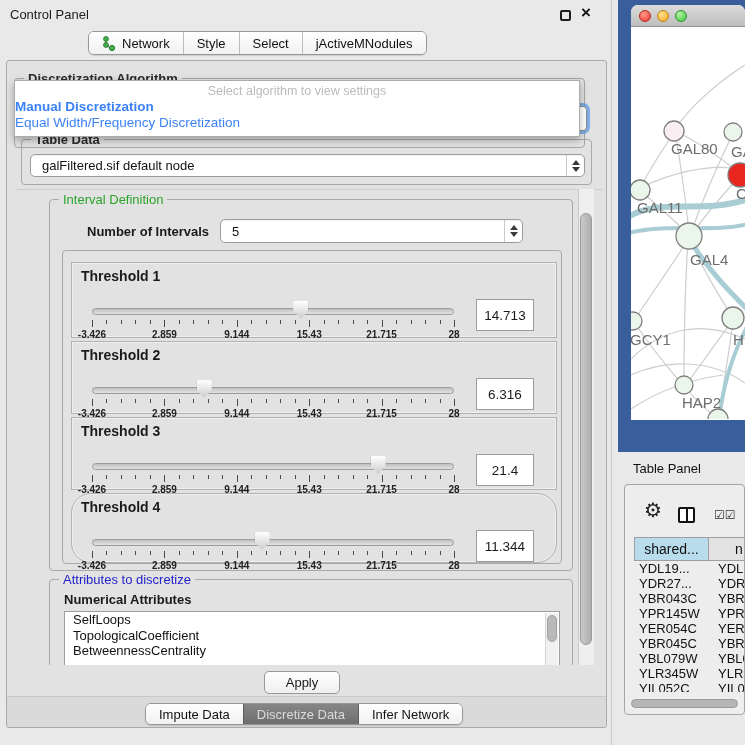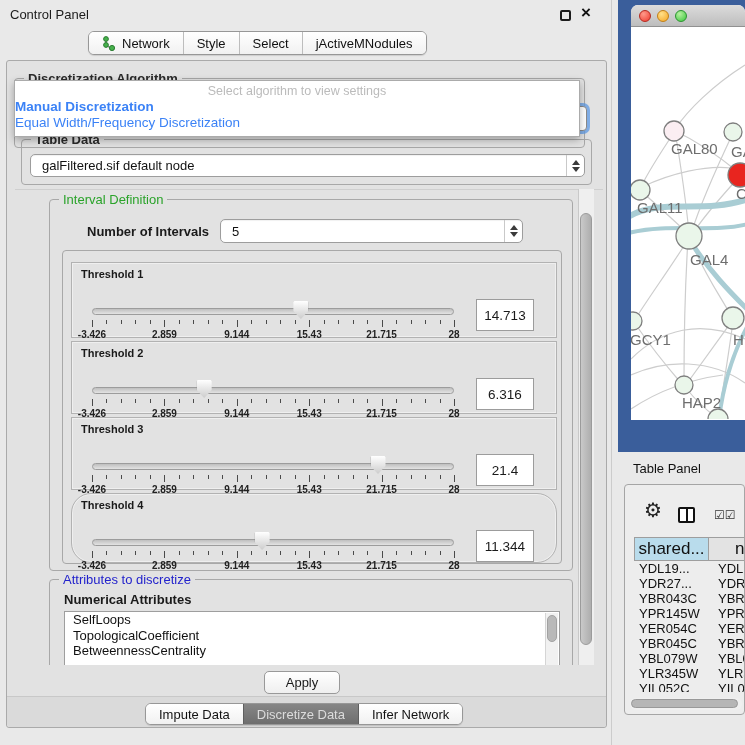--- a/index.html
+++ b/index.html
@@ -53,21 +53,21 @@
   #viewport { position:absolute; left:8px; top:128px; width:588px; height:476px; overflow:hidden; border-top:1px solid #cfcfcf; }
   #vscroll { position:absolute; left:563px; top:0; width:16px; height:476px; background:#efefef; border-left:1px solid #c9c9c9; }
   #vscroll .thumb { position:absolute; left:1px; top:24px; width:12px; height:432px; border-radius:7px; background:linear-gradient(90deg,#c9c9c9,#aeaeae); border:1px solid #9b9b9b; }
 
   #int-group { left:34px; top:9px; width:524px; height:372px; }
   #noi-label { position:absolute; left:37px; top:24px; font-weight:bold; }
   #noi-combo { left:170px; top:19px; width:303px; height:24px; }
   #thr-group { left:12px; top:50px; width:500px; height:314px; }
 
   .thr-panel { position:absolute; left:8px; width:486px; background:#e2e2e2; border:1px solid #b2b2b2; box-shadow:inset 0 0 0 1px #efefef; }
-  .thr-label { position:absolute; left:9px; top:5px; font-weight:bold; font-size:11px; }
+  .thr-label { position:absolute; left:9px; top:5px; font-weight:bold; font-size:14px; }
   .track { position:absolute; left:20px; top:45px; width:362px; height:7px; border:1px solid #9c9c9c; border-radius:4px; background:linear-gradient(#bfbfbf,#e3e3e3); }
   .thumbp { position:absolute; top:38px; width:15px; height:18px; background:linear-gradient(#ffffff,#cccccc); clip-path:polygon(6% 0,94% 0,100% 8%,100% 55%,50% 100%,0 55%,0 8%); filter:drop-shadow(0 0 1px #777); }
   .ticks { position:absolute; left:20px; top:57px; width:362px; height:8px; }
   .ticks i { position:absolute; top:0; width:1px; background:#4a4a4a; }
   .tlabels { position:absolute; left:20px; top:66px; width:362px; height:11px; }
   .tlabels span { position:absolute; transform:translateX(-50%); font-size:10px; font-weight:bold; color:#222; white-space:nowrap; }
   .vbox { position:absolute; left:404px; top:36px; width:58px; height:32px; background:#fff; border:1px solid #9c9c9c; display:flex; align-items:center; justify-content:center; font-size:13.5px; }
 
   #attr-group { left:34px; top:389px; width:524px; height:120px; }
   #attr-title { position:absolute; left:14px; top:12px; font-weight:bold; }
@@ -90,21 +90,21 @@
   #net-canvas { position:relative; width:114px; height:392px; background:#fff; overflow:hidden; }
   #net-canvas svg { position:absolute; left:0; top:0; }
 
   #table-title { position:absolute; left:633px; top:461px; font-size:13px; color:#111; }
   #table-panel { position:absolute; left:624px; top:484px; width:121px; height:231px; background:#ededed; border:1px solid #a5a5a5; border-radius:4px; overflow:hidden; }
   #gear { position:absolute; left:19px; top:13px; font-size:20px; color:#222; }
   #colicon { position:absolute; left:53px; top:22px; width:17px; height:16px; border:2px solid #111; border-radius:2px; background:#fff; }
   #colicon::after { content:""; position:absolute; left:5.5px; top:0; width:2px; height:12px; background:#111; }
   #checks { position:absolute; left:89px; top:23px; font-size:12px; color:#333; letter-spacing:0px; }
   .thead { position:absolute; left:9px; top:52px; height:24px; display:flex; }
-  .thcell { border:1px solid #9e9e9e; border-left:none; display:flex; align-items:center; justify-content:center; font-size:17px; color:#111; }
+  .thcell { border:1px solid #9e9e9e; border-left:none; display:flex; align-items:center; justify-content:center; font-size:14px; color:#111; }
   .thcell.first { border-left:1px solid #9e9e9e; background:#b9dcec; width:75px; }
   .thcell.second { background:#e3e3e3; width:60px; justify-content:flex-start; padding-left:26px; }
   #trows { position:absolute; left:9px; top:76px; width:140px; height:131px; overflow:hidden; }
   .trow { display:flex; height:15px; line-height:15px; font-size:13px; color:#111; }
   .trow .c1 { width:75px; padding-left:5px; }
   .trow .c2 { width:60px; padding-left:9px; }
   #hscroll { position:absolute; left:5px; top:213px; width:112px; height:12px; background:#f0f0f0; border-radius:6px; }
   #hscroll .thumb { position:absolute; left:1px; top:1px; width:107px; height:9px; border-radius:5px; background:#b6b6b6; border:1px solid #999; }
   .vline { position:absolute; top:0; width:1px; height:745px; background:#cccccc; }
 </style>

